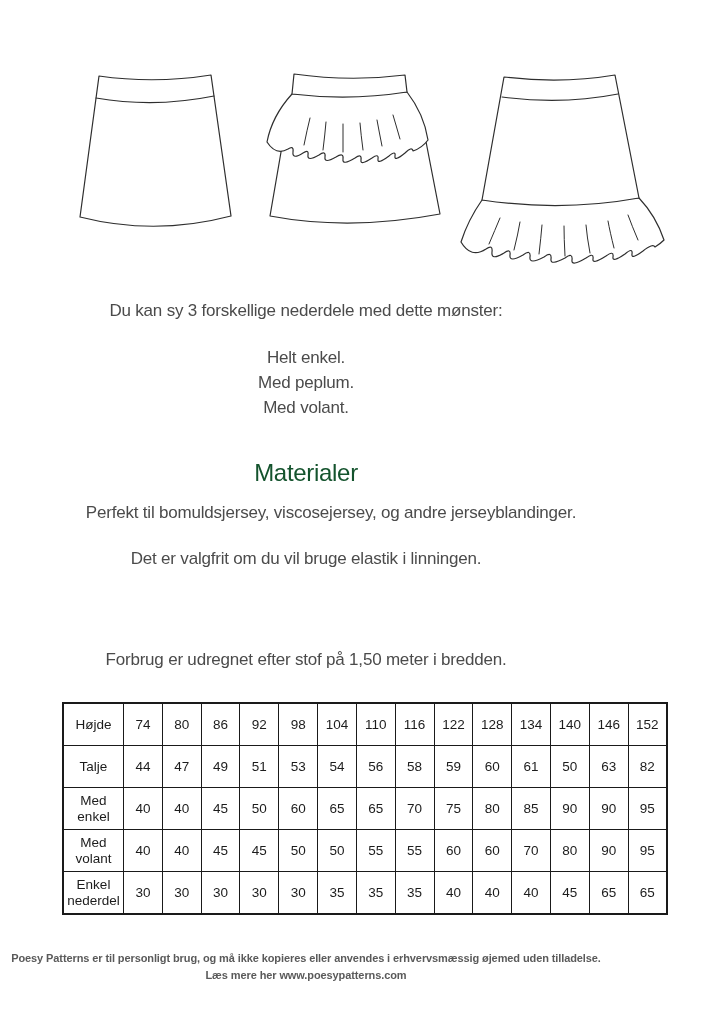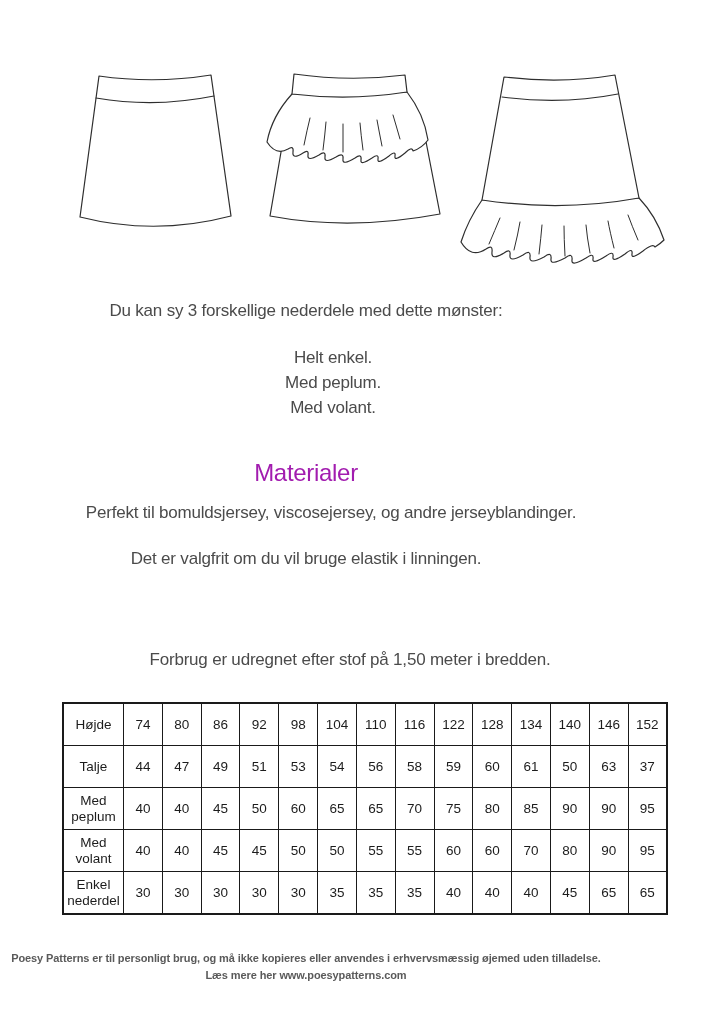--- a/index.html
+++ b/index.html
@@ -7,22 +7,22 @@
     width: 720px; height: 1018px;
     background: #ffffff;
     font-family: "Liberation Sans", sans-serif;
     color: #4b4b4b;
     position: relative;
     overflow: hidden;
   }
   .abs { position: absolute; }
   .centered { left: 0; width: 612px; text-align: center; }
   .bodytext { font-size: 17px; letter-spacing: -0.2px; color: #4b4b4b; }
-  .variants { line-height: 25px; padding-left: 27px; }
-  .heading { font-size: 24px; letter-spacing: -0.3px; color: #a21caf; }
+  .variants { line-height: 25px; }
+  .heading { font-size: 24px; letter-spacing: -0.3px; color: #14532d; }
   .illustration svg { display: block; }
   .illustration path {
     fill: none;
     stroke: #2e2e2e;
     stroke-width: 1.2;
     stroke-linejoin: round;
     stroke-linecap: round;
   }
   .illustration path.shape { fill: #ffffff; }
   .illustration path.fold { stroke-width: 1; }
@@ -96,21 +96,21 @@
 <div class="abs centered bodytext variants" style="top:345px;">
   <div>Helt enkel.</div>
   <div>Med peplum.</div>
   <div>Med volant.</div>
 </div>
 
 <div class="abs centered heading" style="top:459px;">Materialer</div>
 <div class="abs centered bodytext" style="top:503px;padding-left:25px;">Perfekt til bomuldsjersey, viscosejersey, og andre jerseyblandinger.</div>
 <div class="abs centered bodytext" style="top:549px;">Det er valgfrit om du vil bruge elastik i linningen.</div>
 
-<div class="abs centered bodytext" style="top:650px;margin-left:44px;">Forbrug er udregnet efter stof på 1,50 meter i bredden.</div>
+<div class="abs centered bodytext" style="top:650px;">Forbrug er udregnet efter stof på 1,50 meter i bredden.</div>
 
 <div class="abs" style="left:62px; top:702px;">
   <table class="sizes">
     <tbody>
         <tr>
           <td class="label-cell">Højde</td>
           <td>74</td>
           <td>80</td>
           <td>86</td>
           <td>92</td>
@@ -133,24 +133,24 @@
           <td>51</td>
           <td>53</td>
           <td>54</td>
           <td>56</td>
           <td>58</td>
           <td>59</td>
           <td>60</td>
           <td>61</td>
           <td>50</td>
           <td>63</td>
-          <td>37</td>
-        </tr>
-        <tr>
-          <td class="label-cell">Med peplum</td>
+          <td>82</td>
+        </tr>
+        <tr>
+          <td class="label-cell">Med enkel</td>
           <td>40</td>
           <td>40</td>
           <td>45</td>
           <td>50</td>
           <td>60</td>
           <td>65</td>
           <td>65</td>
           <td>70</td>
           <td>75</td>
           <td>80</td>

